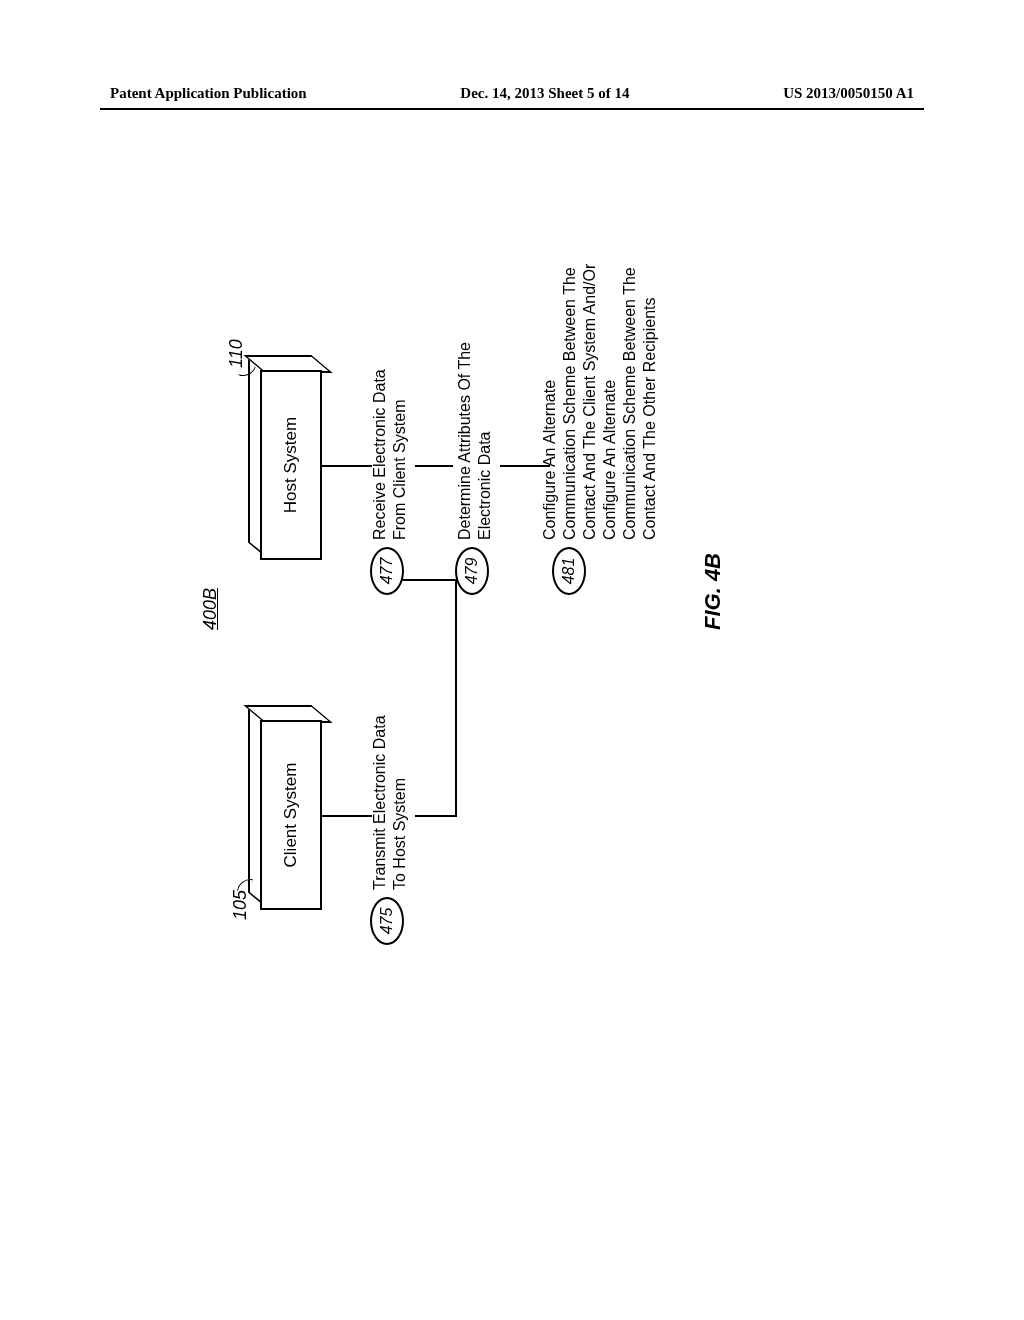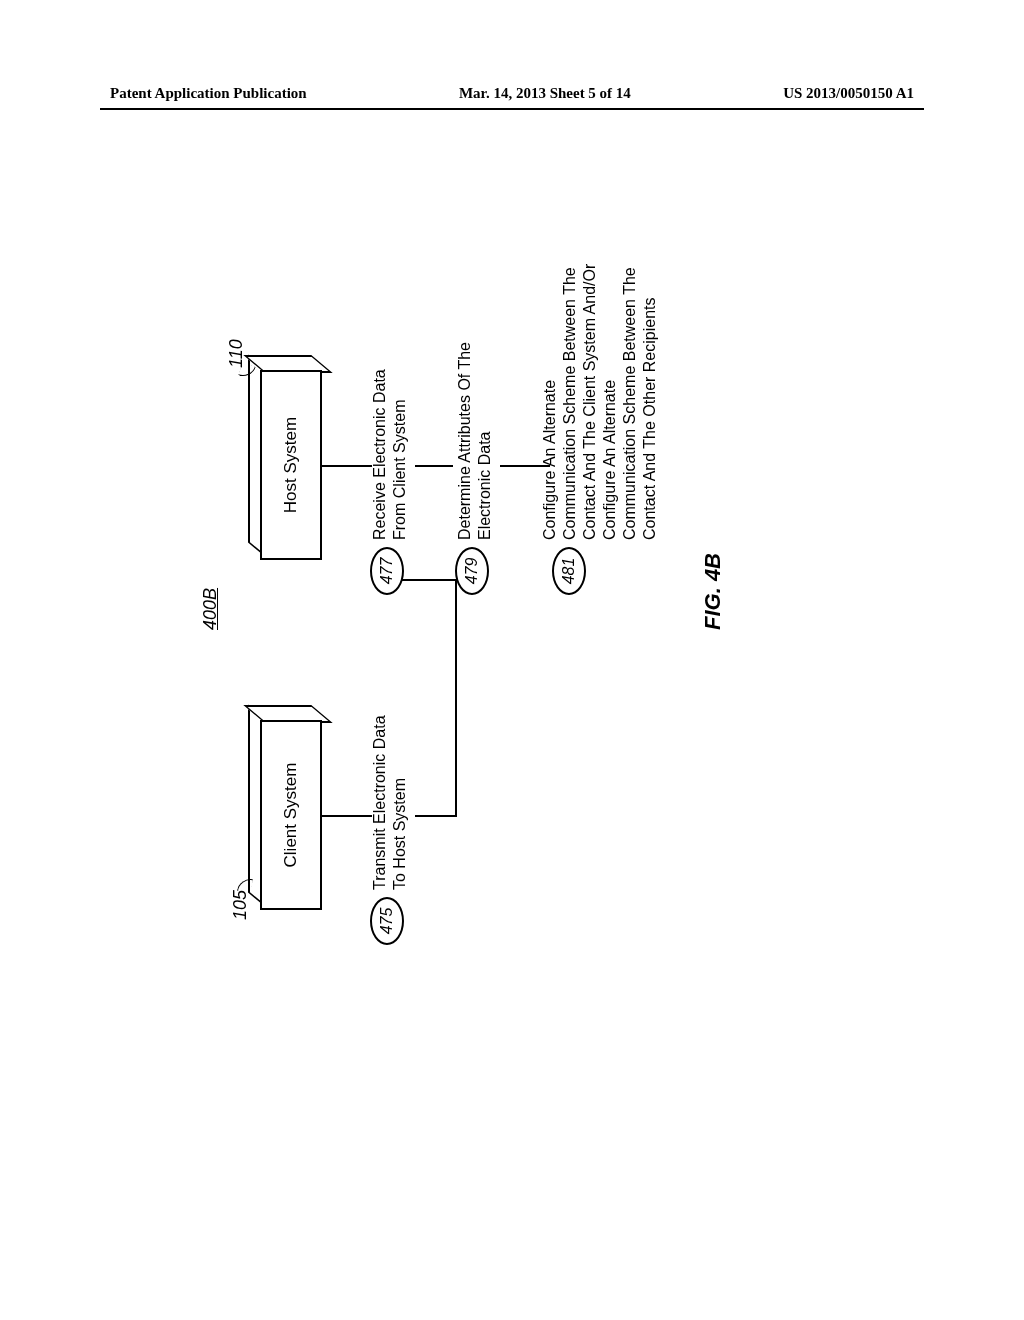--- a/index.html
+++ b/index.html
@@ -109,21 +109,21 @@
     position: absolute;
     font-style: italic;
     font-size: 18px;
   }
 </style>
 </head>
 <body>
 
 <div class="header">
   <span>Patent Application Publication</span>
-  <span>Mar. 14, 2013  Sheet 5 of 14</span>
+  <span>Dec. 14, 2013  Sheet 5 of 14</span>
   <span>US 2013/0050150 A1</span>
 </div>
 <div class="hr"></div>
 
 <div class="diagram">
 
   <div class="ref-label" style="left:300px; top:-30px;">400B</div>
 
   <div class="boxwrap" style="left:20px; top:30px; width:190px; height:70px;">
     <div class="box-top" style="left:10px; top:-12px; width:188px; height:18px; transform:skewX(-40deg);"></div>

